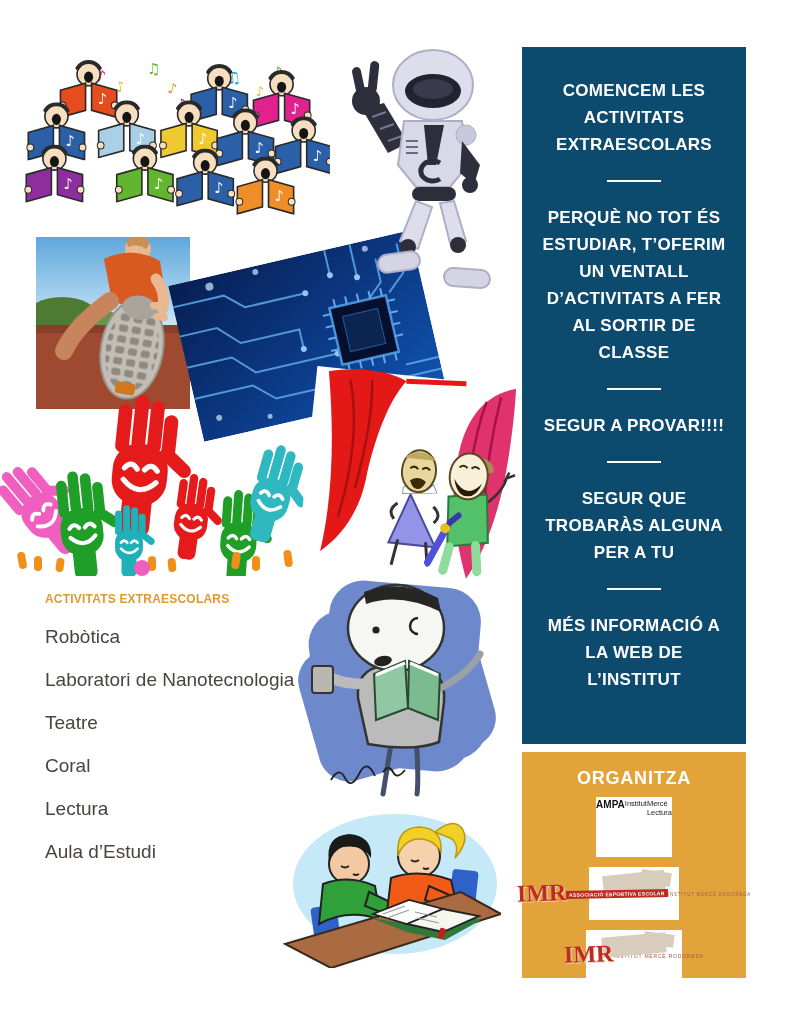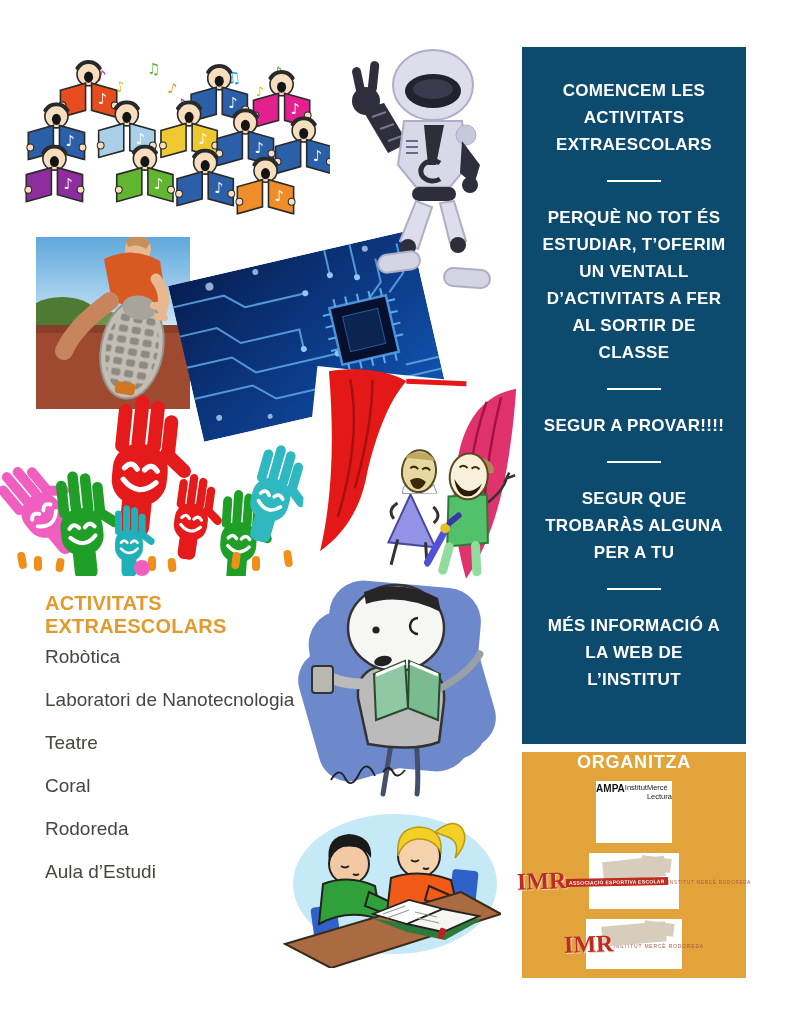--- a/index.html
+++ b/index.html
@@ -8,40 +8,40 @@
   .abs{position:absolute;}
 
   
   .banner{left:522px;top:47px;width:224px;height:697px;background:#0c4a6e;color:#fff;
           text-align:center;box-sizing:border-box;padding:30px 20px 0;z-index:7;}
   .banner p{margin:0;font-size:17px;line-height:27px;font-weight:bold;letter-spacing:.3px;}
   .bdiv{width:54px;border-top:2.5px solid #fff;margin:22px auto;}
 
   
   .org{left:522px;top:752px;width:224px;height:226px;background:#E2A33B;z-index:7;
-       display:flex;flex-direction:column;align-items:center;box-sizing:border-box;padding-top:0;}
+       display:flex;flex-direction:column;align-items:center;box-sizing:border-box;padding-top:16px;}
   .org-title{color:#fff;font-size:18px;font-weight:bold;letter-spacing:.8px;margin:0 0 8px;}
   .logo-card{background:#fff;display:flex;flex-direction:row;align-items:center;
              justify-content:center;box-sizing:border-box;}
   .ampa-card{width:76px;height:62px;margin-bottom:10px;align-items:flex-start;padding:3px 6px;}
   .ampa-acro{font-size:10px;font-weight:bold;color:#111;line-height:10px;}
   .ampa-sub{font-size:7.5px;color:#222;line-height:8.5px;}
   .imr-card{width:90px;height:56px;margin-bottom:10px;position:relative;}
   .imr3-card{width:96px;height:50px;margin-bottom:0;}
   .imr-acro{font-family:"Liberation Serif",serif;font-weight:bold;font-size:24px;line-height:22px;
             color:#BE2B20;transform:rotate(-2deg);text-shadow:1px 1px 0 #e9d9c8;}
   .imr-bar{background:#BE2B20;color:#fff;font-size:5px;font-weight:bold;letter-spacing:.3px;
            padding:1px 3px;margin-top:2px;white-space:nowrap;transform:rotate(-1deg);}
   .imr-sub{color:#A8584A;font-size:4.5px;letter-spacing:.8px;margin-top:2px;white-space:nowrap;}
   .imr3-card .imr-sub{font-size:5px;margin-top:4px;}
   .scrap{position:absolute;background:#D8CDBC;}
 
   
   .acts{left:45px;top:592px;width:280px;z-index:8;}
-  .acts h2{margin:0 0 9px;font-size:20px;font-weight:bold;color:#E19A2D;letter-spacing:.2px;}
+  .acts h2{margin:0 0 21px;font-size:12px;font-weight:bold;color:#E19A2D;letter-spacing:.2px;}
   .acts .item{font-size:19px;line-height:19px;color:#4A443E;margin-bottom:24px;}
 
   
   .ill{pointer-events:none;}
   .choir{left:8px;top:48px;width:322px;height:196px;z-index:2;}
   .robot{left:328px;top:45px;width:178px;height:252px;z-index:4;}
   .runner{left:36px;top:237px;width:154px;height:172px;z-index:2;}
   .circuit{left:183px;top:256px;width:248px;height:160px;z-index:3;transform:rotate(-13deg);}
   .hands{left:0px;top:390px;width:312px;height:186px;z-index:5;}
   .theater{left:300px;top:374px;width:215px;height:212px;z-index:5;transform:rotate(6deg);}
@@ -343,21 +343,21 @@
     <path d="M100,102 l22,-8 M104,106 l22,-8 M132,100 l22,5 M134,106 l22,5" stroke="#999" stroke-width="1.2"></path>
     <rect x="156" y="116" width="6" height="11" rx="1.5" fill="#C02020" transform="rotate(18 159 121)"></rect>
   </svg>
 
   <div class="abs acts">
     <h2>ACTIVITATS EXTRAESCOLARS</h2>
     <div class="item">Robòtica</div>
     <div class="item">Laboratori de Nanotecnologia</div>
     <div class="item">Teatre</div>
     <div class="item">Coral</div>
-    <div class="item">Rodoreda</div>
+    <div class="item">Lectura</div>
     <div class="item">Aula d’Estudi</div>
   </div>
 
   <div class="abs banner">
     <p>COMENCEM LES ACTIVITATS EXTRAESCOLARS</p>
     <div class="bdiv"></div>
     <p>PERQUÈ NO TOT ÉS ESTUDIAR, T’OFERIM UN VENTALL D’ACTIVITATS A FER AL SORTIR DE CLASSE</p>
     <div class="bdiv"></div>
     <p>SEGUR A PROVAR!!!!</p>
     <div class="bdiv"></div>

